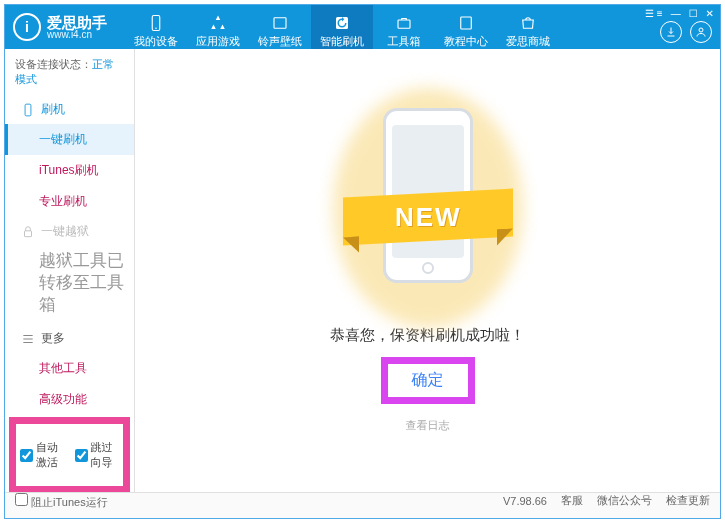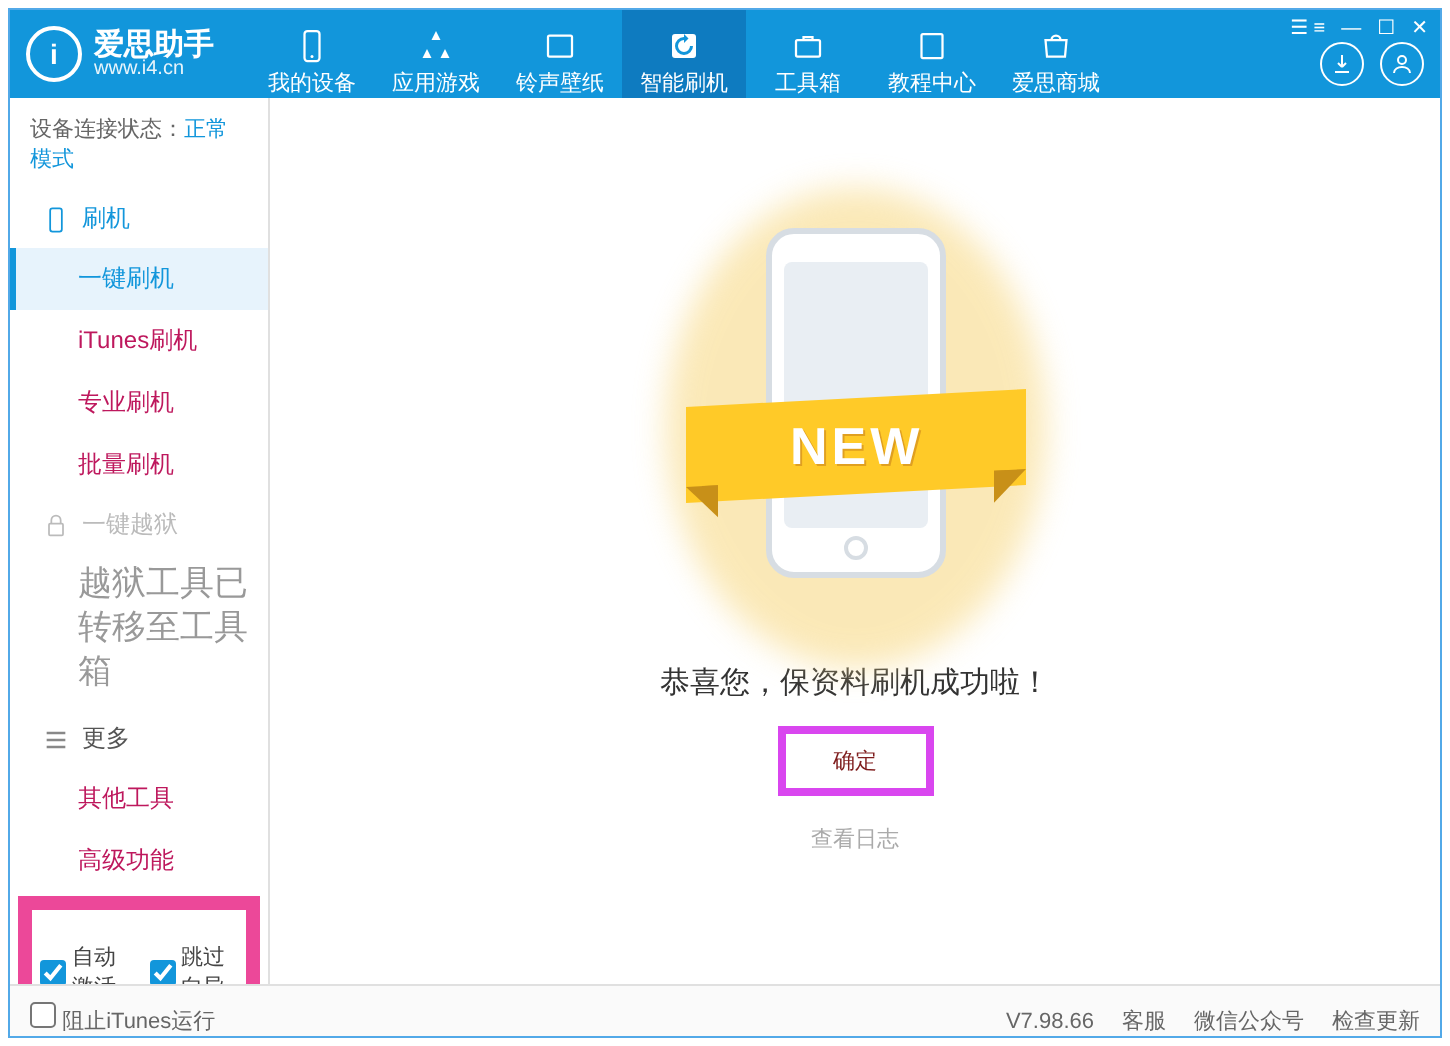--- a/index.html
+++ b/index.html
@@ -39,23 +39,23 @@
 .glow{position:absolute;inset:-20px;background:#f8da88;border-radius:50%;filter:blur(8px);opacity:.6}
 .pshell{position:absolute;left:30px;top:0;width:90px;height:175px;background:#fff;border:3px solid #d7dde3;border-radius:14px}
 .pscr{position:absolute;inset:14px 6px 22px 6px;background:#e9eef3;border-radius:4px}
 .pbtn{position:absolute;bottom:6px;left:50%;transform:translateX(-50%);width:12px;height:12px;border:2px solid #d7dde3;border-radius:50%}
 .ribbon{position:absolute;top:85px;left:-10px;right:-10px;height:48px;background:#ffca28;display:flex;align-items:center;justify-content:center;transform:skewY(-3deg)}
 .ribbon span{font-size:26px;font-weight:900;color:#fff;letter-spacing:2px;transform:skewY(3deg);text-shadow:1px 1px 0 #e0a020}
 .ribbon:before,.ribbon:after{content:"";position:absolute;bottom:-8px;width:0;height:0;border:8px solid transparent}
 .ribbon:before{left:0;border-top-color:#c89018;border-right-color:#c89018}
 .ribbon:after{right:0;border-top-color:#c89018;border-left-color:#c89018}
 .msg{font-size:15px;color:#333;margin-bottom:12px}
-.okbtn{border:4px solid #d946ef;background:#fff;padding:6px 24px;font-size:11px;color:#7f1d1d;cursor:pointer}
+.okbtn{border:7px solid #d946ef;background:#fff;padding:6px 24px;font-size:16px;color:#3b82f6;cursor:pointer}
 .log{color:#aaa;font-size:11px;margin-top:14px;cursor:pointer}
-.status{height:26px;border-top:1px solid #e0e0e0;display:flex;align-items:flex-end;justify-content:space-between;padding:0 10px;font-size:11px;color:#666;background:#fafafa}
+.status{height:26px;border-top:1px solid #e0e0e0;display:flex;align-items:flex-start;justify-content:space-between;padding:0 10px;font-size:11px;color:#666;background:#fafafa}
 .status .l,.status .r{display:flex;align-items:center;gap:14px}
 .status .r span{cursor:pointer}
 </style>
 </head>
 <body>
 
 <div class="win">
   <div class="titlebar">
     <div class="logo-wrap">
       <div class="logo-circ">i</div>
@@ -155,21 +155,20 @@
       <div class="conn"><span>设备连接状态：</span><b>正常模式</b></div>
       <div class="sec">
           <svg class="ic" viewBox="0 0 24 24">
             <rect x="7" y="2" width="10" height="20" rx="2" fill="none" stroke="#1296db" stroke-width="1.5"></rect>
           </svg>
           <span style="color:#1296db">刷机</span>
         </div>
       <div class="sub act">一键刷机</div>
       <div class="sub">iTunes刷机</div>
       <div class="sub">专业刷机</div>
-      <div class="sub">批量刷机</div>
       <div class="sec g">
           <svg class="ic" viewBox="0 0 24 24">
             <rect x="6" y="10" width="12" height="10" rx="1" fill="none" stroke="#bbb" stroke-width="1.5"></rect>
             <path d="M8 10V7a4 4 0 0 1 8 0v3" fill="none" stroke="#bbb" stroke-width="1.5"></path>
           </svg>
           <span>一键越狱</span>
         </div>
       <div class="note">越狱工具已转移至工具箱</div>
       <div class="sec">
           <svg class="ic" viewBox="0 0 24 24">

